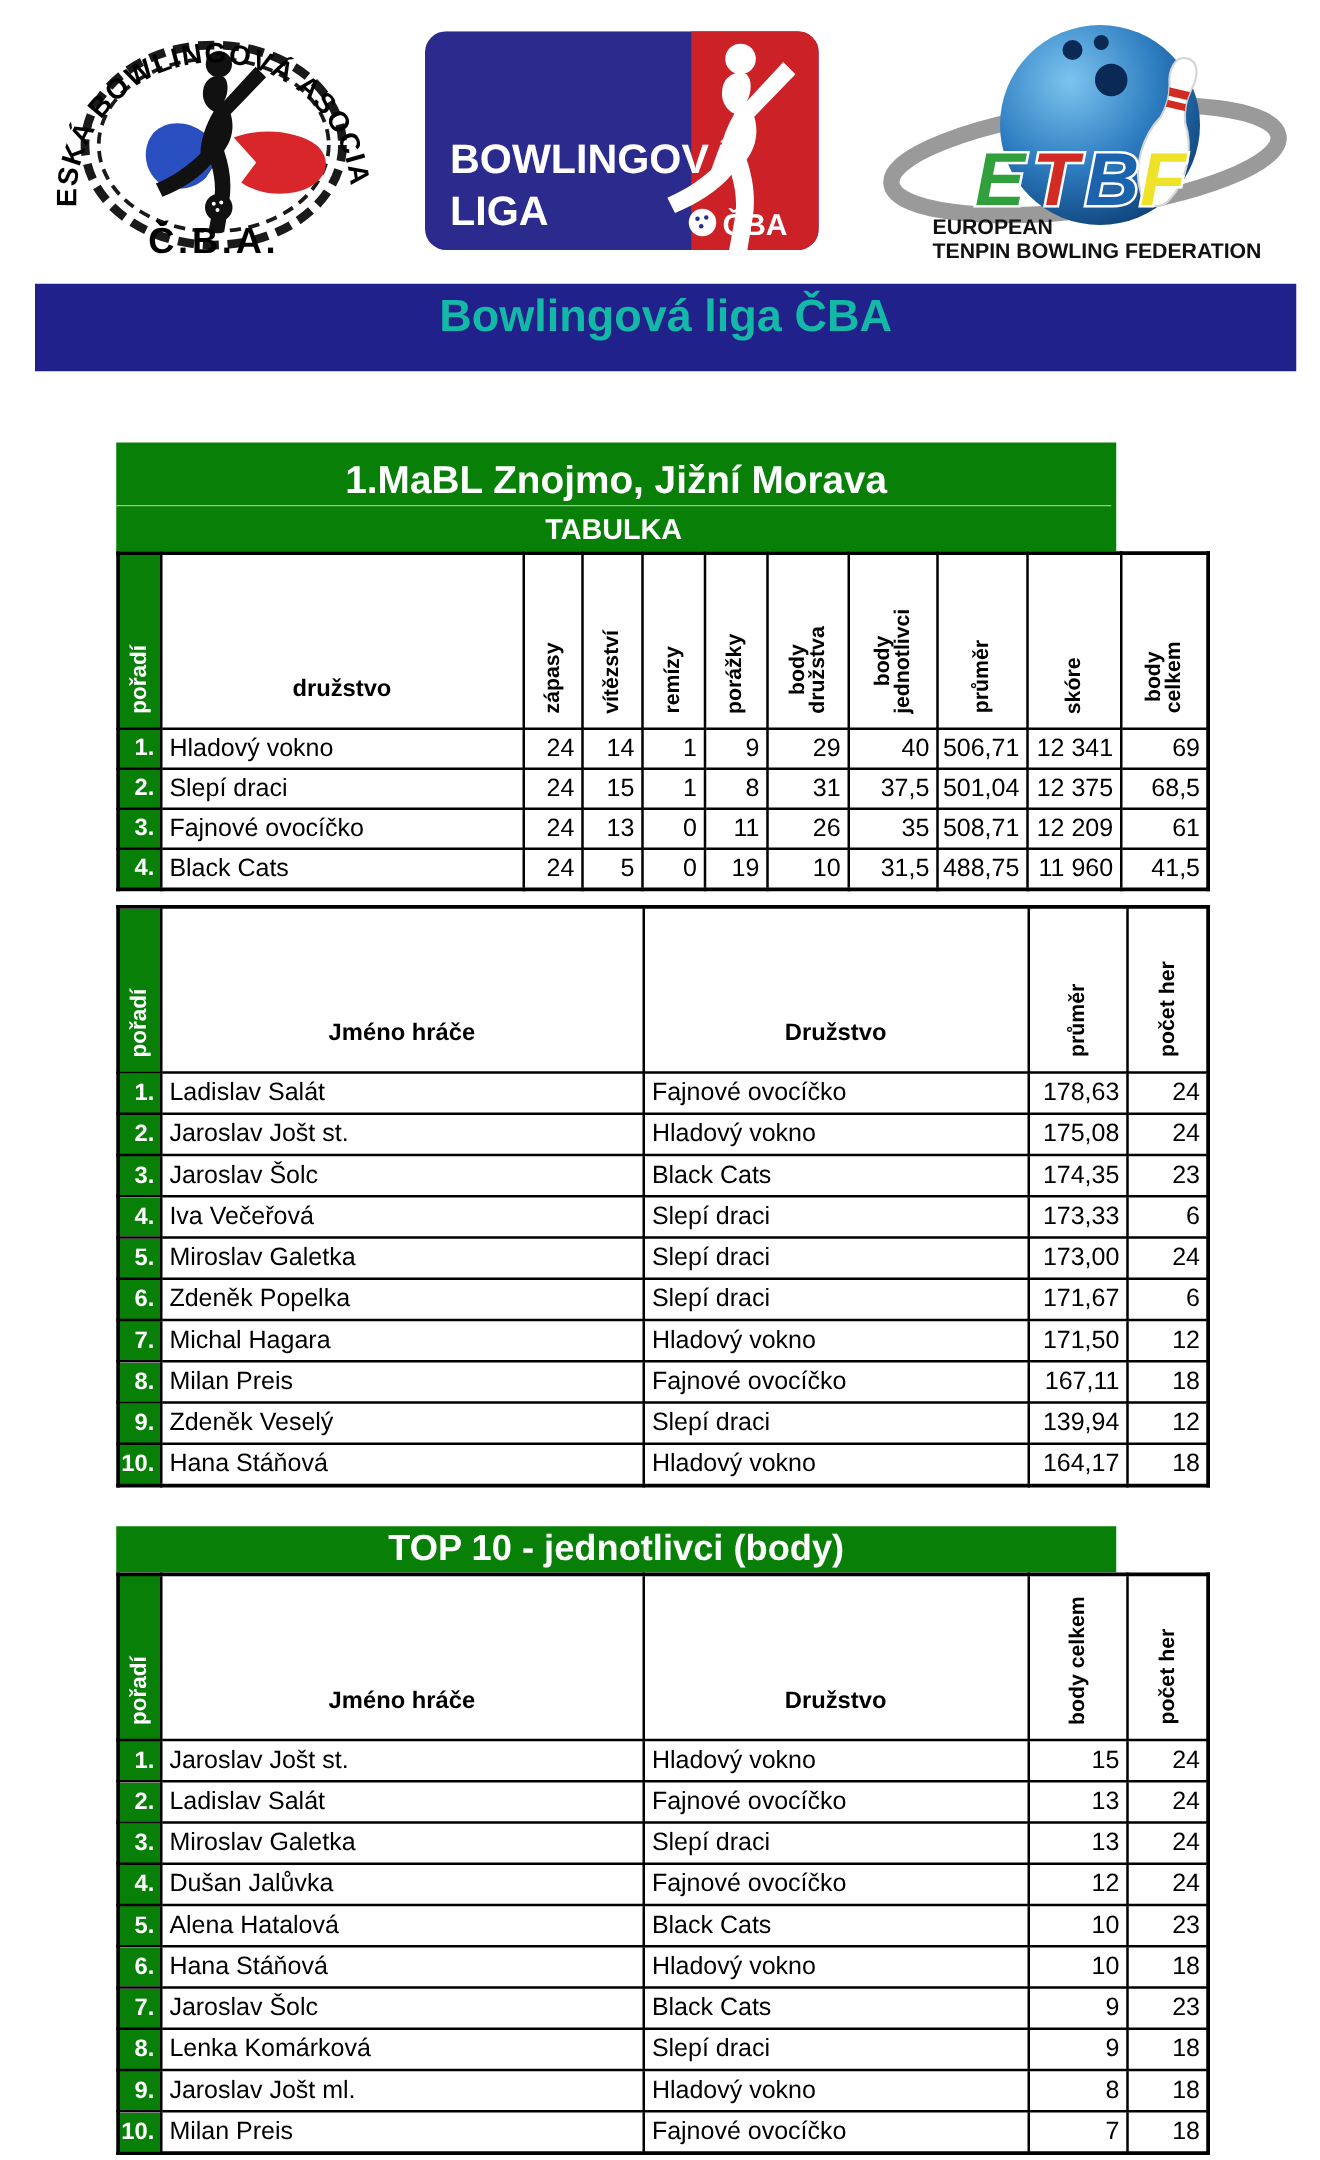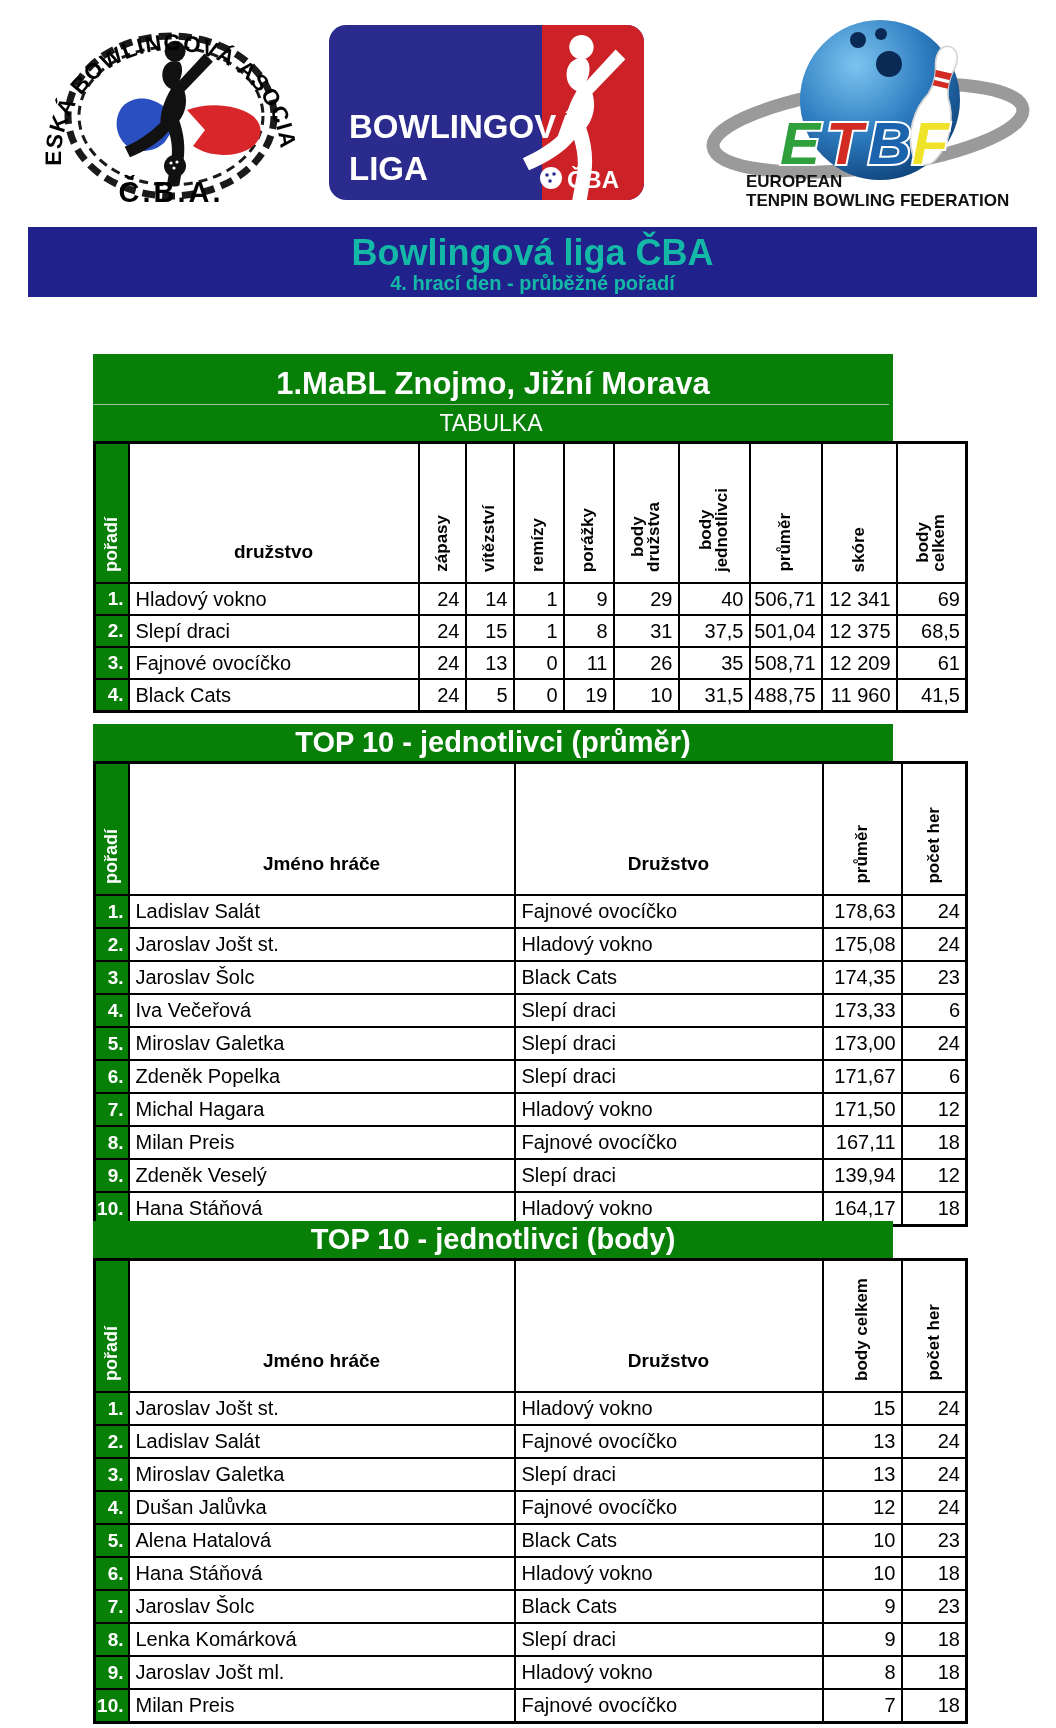--- a/index.html
+++ b/index.html
@@ -2,35 +2,35 @@
 <html><head>
 <meta charset="utf-8">
 <style>
   html,body{margin:0;padding:0;background:#ffffff;}
   .page{position:relative;width:1056px;height:1728px;background:#fff;
         font-family:"Liberation Sans","DejaVu Sans",sans-serif;color:#000;overflow:hidden;}
 
   
   .logo{position:absolute;}
   .logo-cba{left:35px;top:6px;width:272px;height:200px;}
-  .logo-liga{left:329px;top:25px;width:315px;height:127px;}
+  .logo-liga{left:340px;top:25px;width:315px;height:127px;}
   .logo-etbf{left:688px;top:8px;width:364px;height:200px;}
 
   
   .banner{position:absolute;left:28px;top:227px;width:1009px;height:70px;
           background:#21218C;color:#14b8a6;text-align:center;}
   .banner-title{font-size:36px;font-weight:bold;padding-top:7px;line-height:38px;}
   .banner-sub{font-size:20px;font-weight:bold;line-height:22px;}
 
   
   .sec{position:absolute;left:93px;width:800px;}
   .sec1{top:354px;} .sec2{top:724px;} .sec3{top:1221px;}
   .ttitle{background:#088008;color:#fff;text-align:center;}
   .ttitle .l1{font-size:31px;font-weight:bold;padding-top:10px;line-height:40px;}
-  .ttitle .l2{font-size:23px;font-weight:normal;line-height:36px;margin:0 4px 0 0;
+  .ttitle .l2{font-size:23px;font-weight:bold;line-height:36px;margin:0 4px 0 0;
               border-top:1px solid #9dbf9d;text-align:center;}
   .ttitle.single{height:37px;font-size:29px;font-weight:bold;line-height:37px;}
 
   table{border-collapse:collapse;table-layout:fixed;width:872px;background:#fff;}
   td,th{border:2px solid #000;overflow:hidden;}
   table{border:3px solid #000;}
   th{font-weight:bold;background:#fff;}
   th.hteam{vertical-align:bottom;text-align:center;font-size:19px;padding-bottom:19px;}
   th.rot{vertical-align:bottom;text-align:center;padding:0 0 6px 0;}
   .vh{display:inline-block;writing-mode:vertical-rl;transform:rotate(180deg);
@@ -139,21 +139,20 @@
         <text x="180" y="156" fill="#1c63ae">B</text>
         <text x="224" y="156" fill="#efe32a">F</text>
       </g>
       <text x="58" y="179" font-size="17" font-weight="bold" fill="#111">EUROPEAN</text>
       <text x="58" y="198" font-size="17" font-weight="bold" fill="#111">TENPIN BOWLING FEDERATION</text>
     </svg>
   </div>
 
   <div class="banner">
     <div class="banner-title">Bowlingová liga ČBA</div>
-    <div class="banner-sub">4. hrací den - průběžné pořadí</div>
   </div>
 
   <section class="sec sec1">
     <div class="ttitle">
       <div class="l1">1.MaBL Znojmo, Jižní Morava</div>
       <div class="l2">TABULKA</div>
     </div>
     <table class="t1">
       <colgroup>
         <col style="width:34px">
@@ -242,21 +241,20 @@
             <td class="num">31,5</td>
             <td class="num">488,75</td>
             <td class="num">11 960</td>
             <td class="num">41,5</td>
           </tr>
         </tbody>
     </table>
   </section>
 
   <section class="sec sec2">
-    <div class="ttitle single">TOP 10 - jednotlivci (průměr)</div>
     <table class="t23">
       <colgroup>
         <col style="width:34px">
           <col style="width:386px">
           <col style="width:308px">
           <col style="width:79px">
           <col style="width:65px">
       </colgroup>
       <thead>
         <tr>

